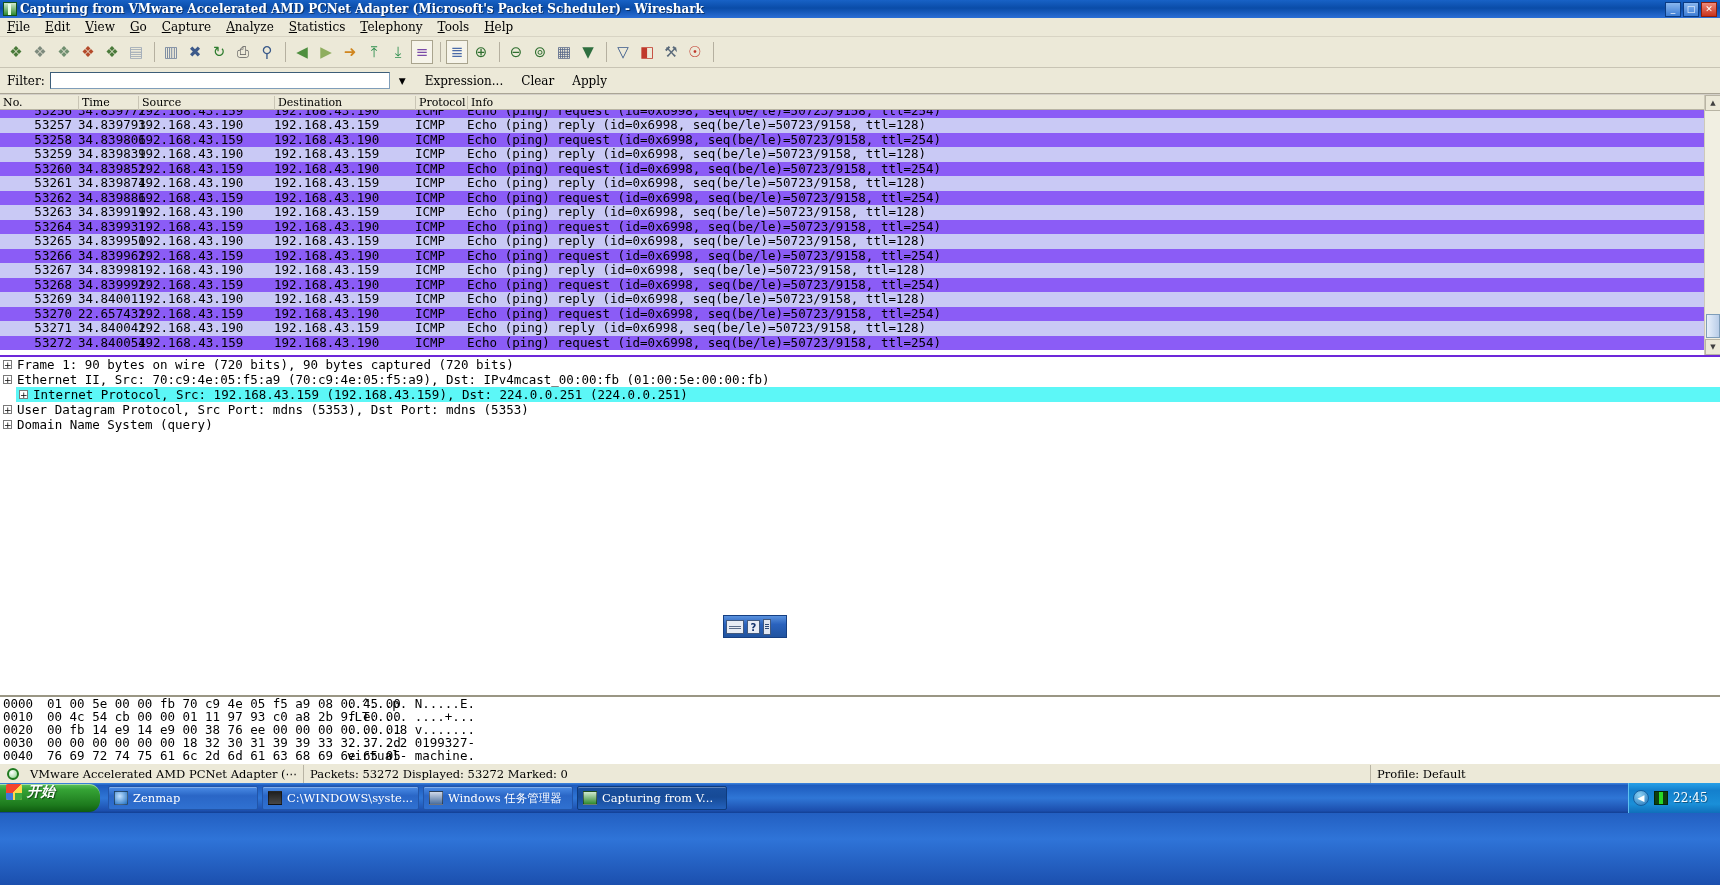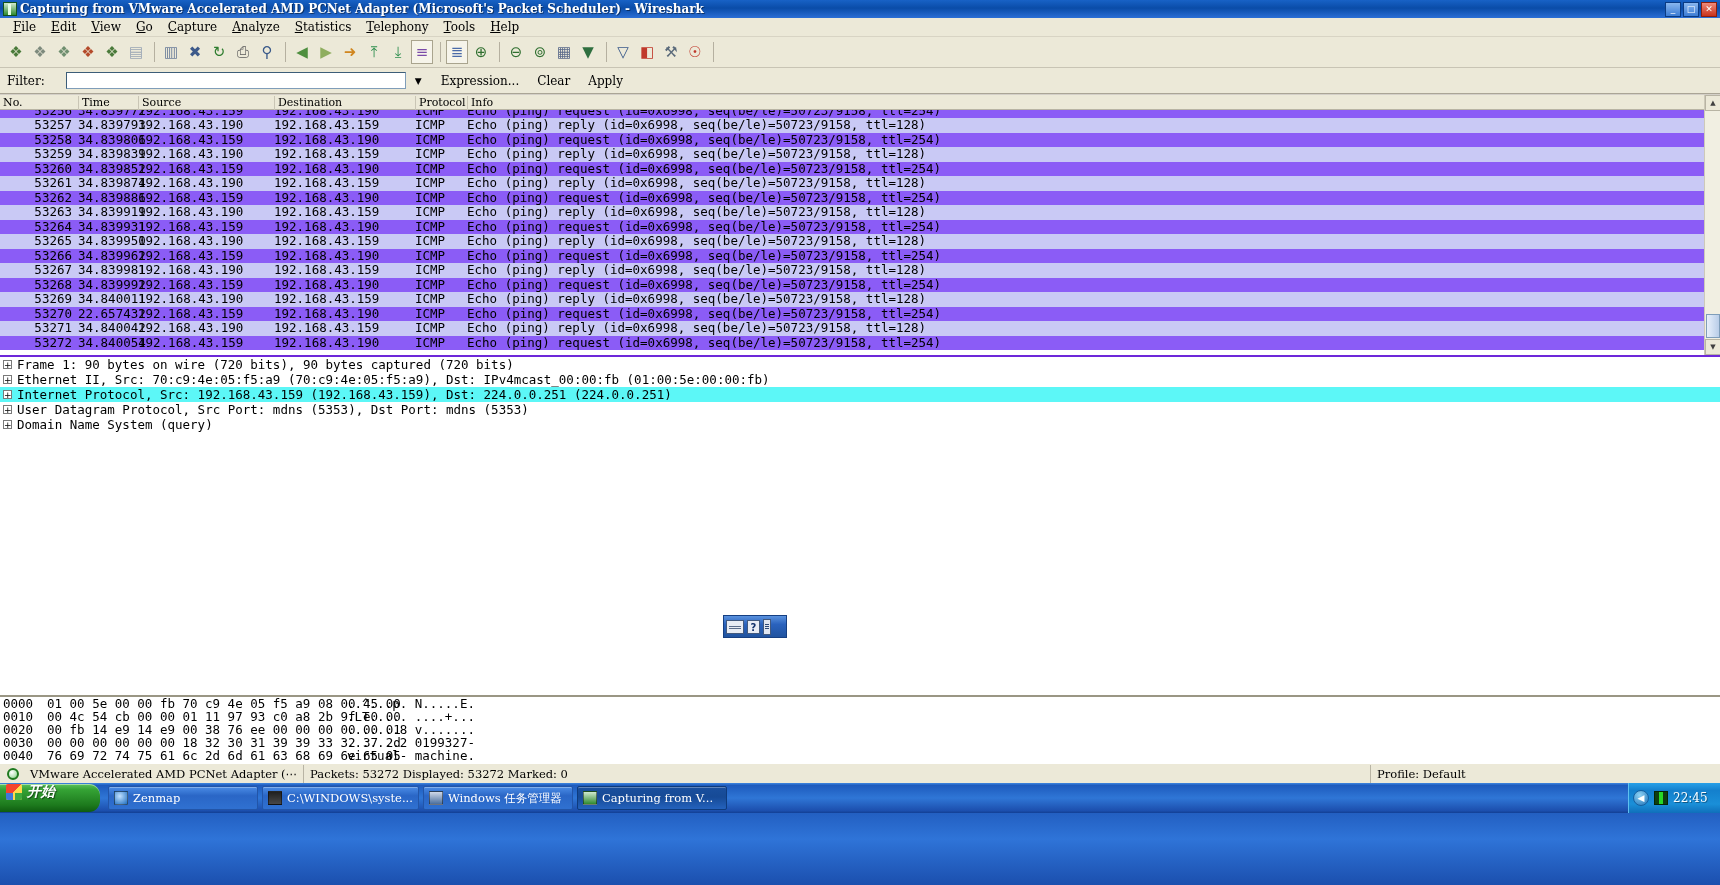--- a/index.html
+++ b/index.html
@@ -41,21 +41,21 @@
     background: linear-gradient(180deg,#89b6ee,#3b7cd4);
     color: #fff; font-size: 9px; line-height: 13px; text-align: center;
     font-family: "DejaVu Sans", sans-serif;
   }
   .tb.close { background: linear-gradient(180deg,#f08a7a,#c8321c); border-color: #8b1e0c; }
 
   
   .menubar {
     position: absolute; left: 0; top: 18px; width: 1720px; height: 19px;
     background: #ece9d8; border-bottom: 1px solid #d8d4c4;
-    display: flex; align-items: center; padding-left: 6px;
+    display: flex; align-items: center; 
   }
   .menu-item {
     font-family: "DejaVu Serif", serif; font-size: 12px; color: #000;
     padding: 1px 8px 1px 7px; white-space: nowrap; cursor: default;
   }
   .menu-item span.u { text-decoration: underline; }
 
   
   .toolbar {
     position: absolute; left: 0; top: 37px; width: 1720px; height: 31px;
@@ -69,21 +69,21 @@
   }
   .tbtn.pressed { border: 1px solid #a9a48e; background: #f6f4ea; }
   .tsep { width: 1px; height: 20px; background: #b5b0a0; margin: 0 5px; }
 
   
   .filterbar {
     position: absolute; left: 0; top: 68px; width: 1720px; height: 26px;
     background: #ece9d8; border-bottom: 1px solid #aaa596;
     display: flex; align-items: center; padding-left: 7px;
   }
-  .filter-label { font-family: "DejaVu Serif", serif; font-size: 12px; margin-right: 21px; }
+  .filter-label { font-family: "DejaVu Serif", serif; font-size: 12px; margin-right: 5px; }
   .filter-input {
     width: 340px; height: 17px; background: #fff;
     border: 1px solid #7f9db9; border-top-color:#3c5d78; border-left-color:#3c5d78;
     font-family: "DejaVu Sans Mono", monospace; font-size: 11px; padding: 0 3px;
     outline: none;
   }
   .filter-arrow {
     margin-left: 9px; margin-right: 10px; font-size: 9px; color: #000;
   }
   .filter-btn {
@@ -133,21 +133,21 @@
   }
 
   
   .detail {
     position: absolute; left: 0; top: 355px; width: 1720px; height: 340px;
     background: #fff; border-top: 2px solid #6d28d9;
     font-family: "DejaVu Sans Mono", monospace; font-size: 12.5px;
     overflow: hidden;
   }
   .drow { height: 15px; line-height: 15px; white-space: nowrap; padding-left: 3px; }
-  .drow.hl { background: #5cf7f7; }
+  .drow.hl { background: #5cf7f7; margin-left: 16px; }
   .expander {
     display: inline-block; width: 9px; height: 9px; line-height: 8px;
     border: 1px solid #7a7a7a; background: #fff; text-align: center;
     font-size: 9px; font-family: "DejaVu Sans", sans-serif;
     margin-right: 5px; vertical-align: 1px; color: #000;
   }
 
   
   .hexpane {
     position: absolute; left: 0; top: 695px; width: 1720px; height: 68px;

